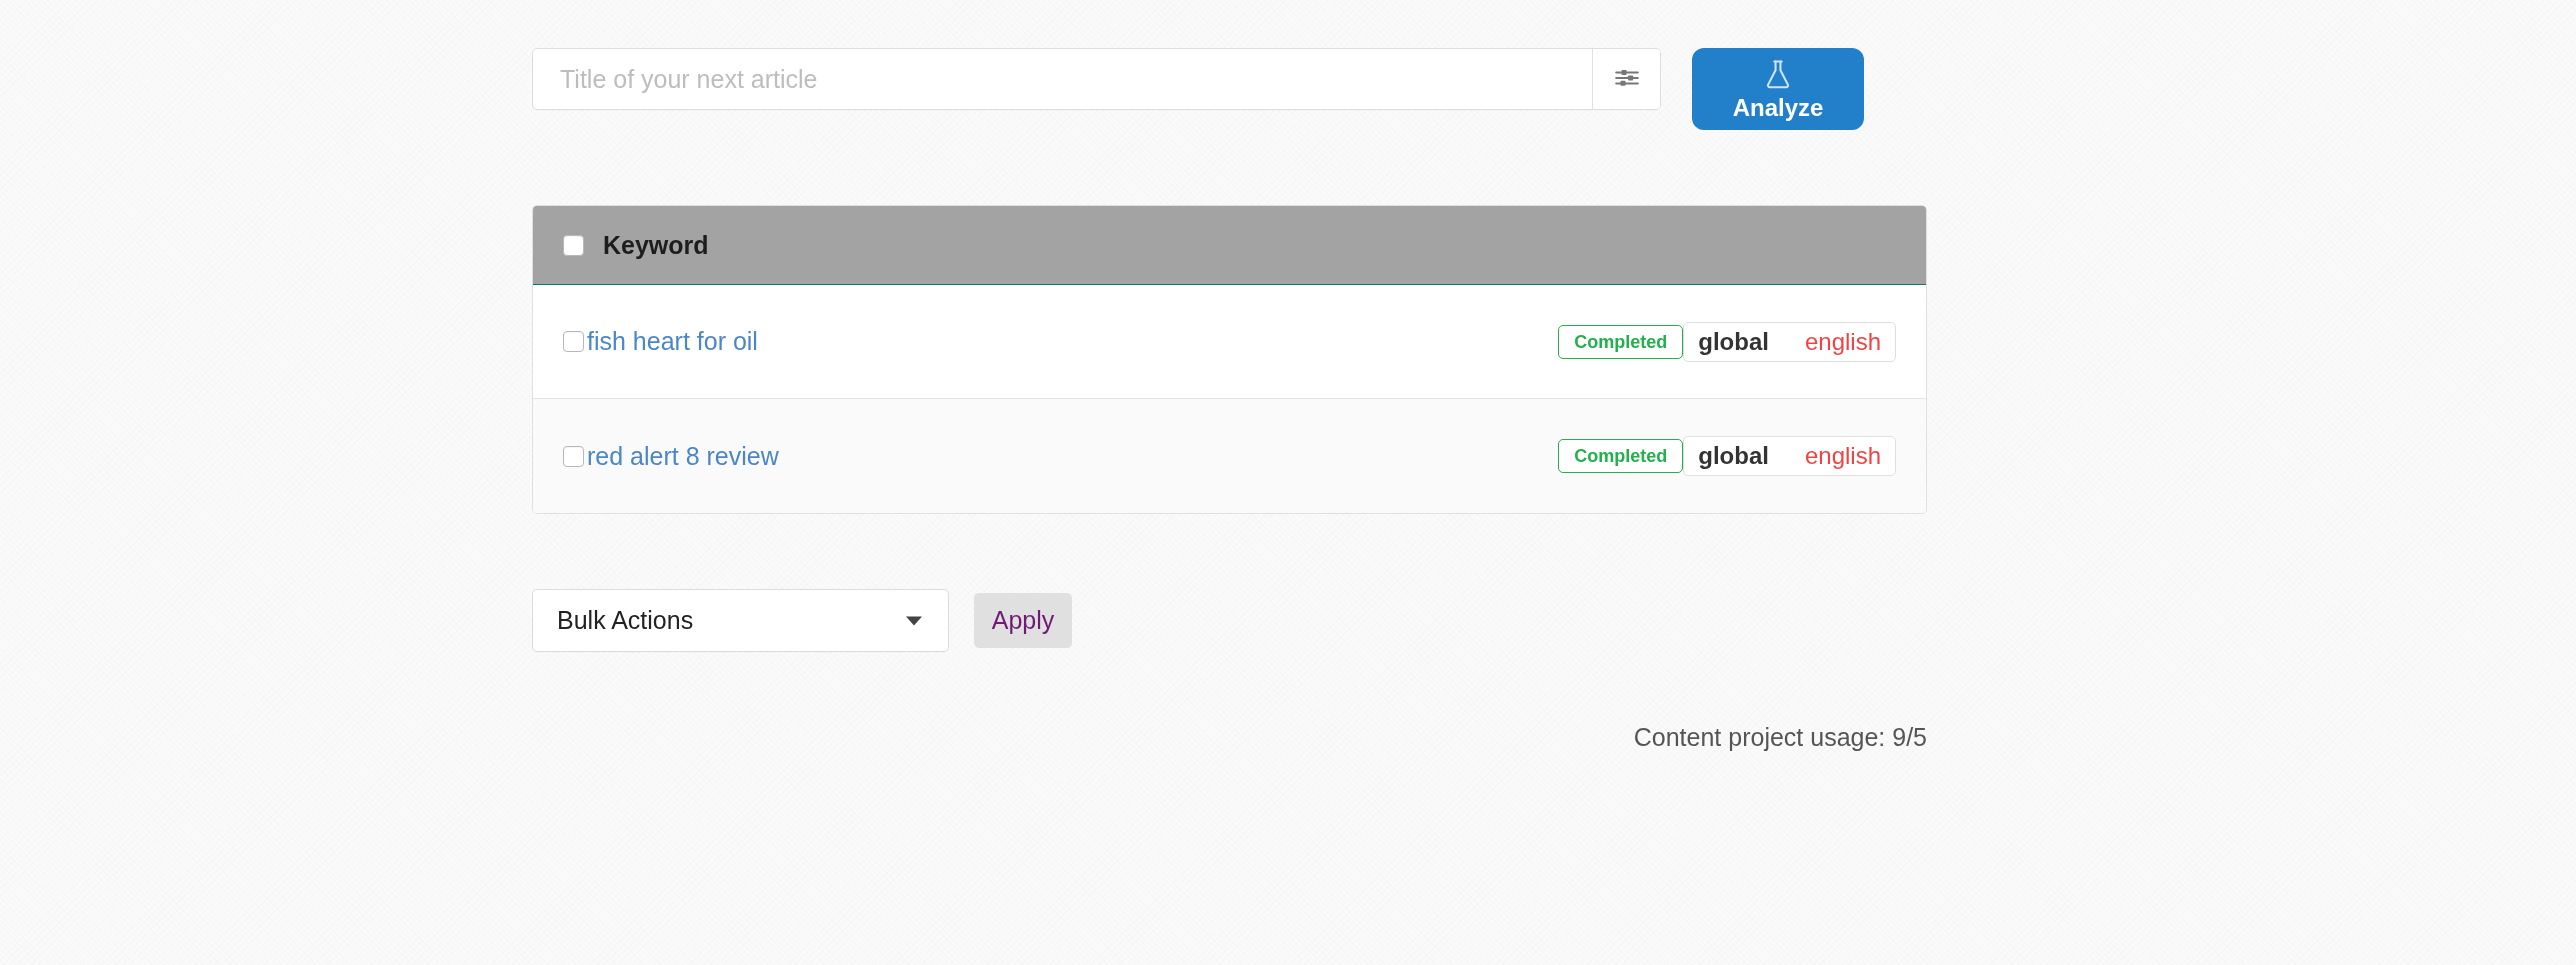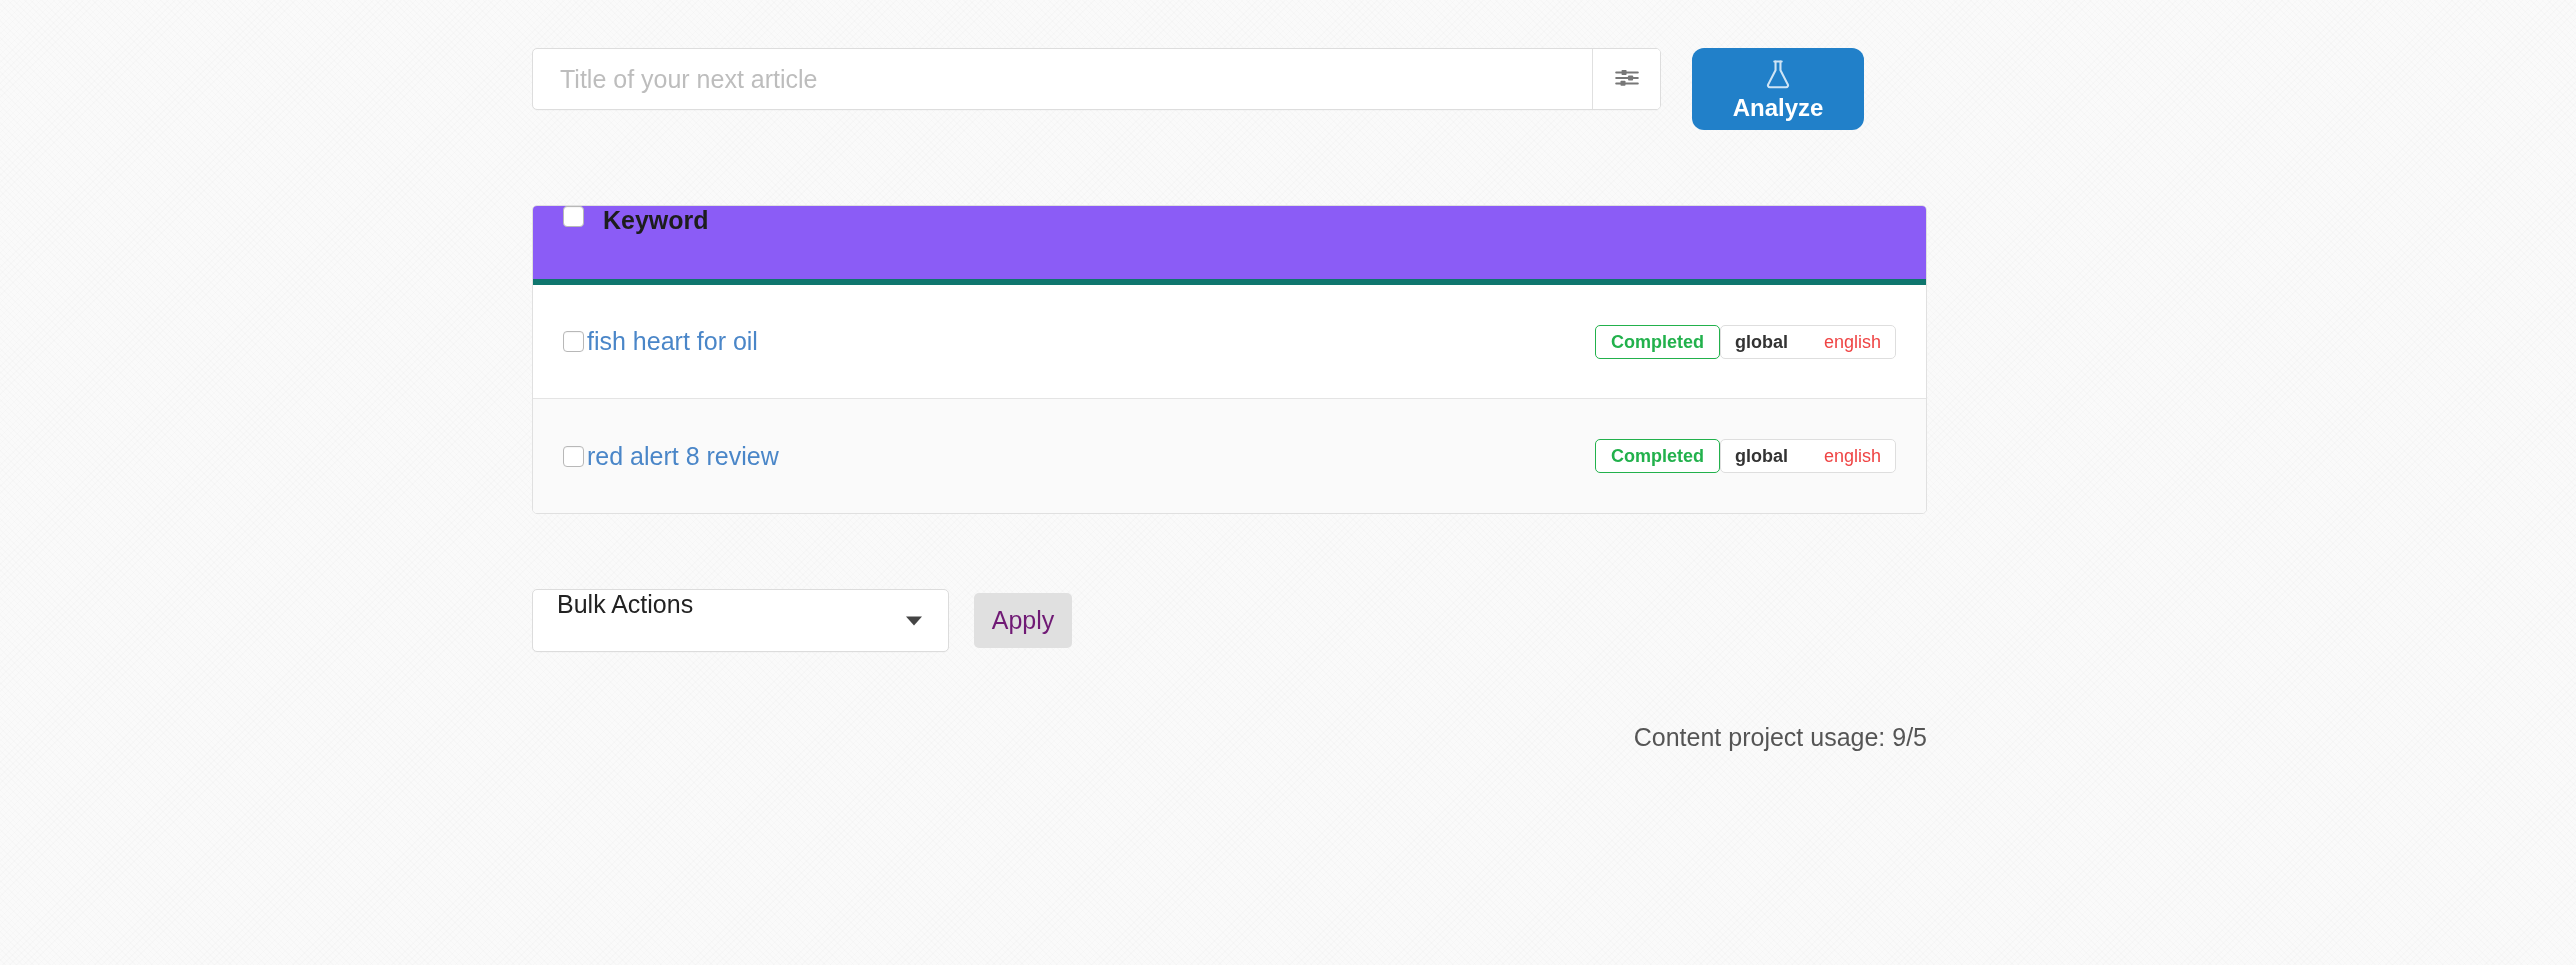--- a/index.html
+++ b/index.html
@@ -106,24 +106,25 @@
     top: 205px;
     width: 1395px;
     background: #ffffff;
     border: 1px solid #e0e0e0;
     border-radius: 5px;
     overflow: hidden;
   }
 
   .kw-header {
     display: flex;
+    align-items: center;
     height: 79px;
     padding: 0 30px;
-    background: #8b5cf6;
-    border-bottom: 6px solid #0f766e;
+    background: #a3a3a3;
+    border-bottom: 1px solid #0f766e;
   }
 
   .kw-row {
     display: flex;
     align-items: center;
     height: 114px;
     padding: 0 30px;
     background: #ffffff;
     border-bottom: 1px solid #e4e4e4;
   }
@@ -178,21 +179,21 @@
     padding: 7px 15px;
     background: #ffffff;
     line-height: 1;
     white-space: nowrap;
   }
 
   .badge-meta {
     border: 1px solid #dedede;
     border-radius: 5px;
     background: #ffffff;
-    font-size: 18px;
+    font-size: 24px;
     padding: 7px 14px;
     display: flex;
     align-items: flex-start;
     gap: 14px;
     line-height: 1;
     white-space: nowrap;
   }
   .badge-meta .loc { color: #333333; font-weight: bold; }
   .badge-meta .lang { color: #ef4444; margin-left: 22px; }
 
@@ -206,20 +207,21 @@
   }
 
   .bulk-select {
     position: relative;
     width: 417px;
     height: 63px;
     background: #ffffff;
     border: 1px solid #dcdcdc;
     border-radius: 5px;
     display: flex;
+    align-items: center;
     padding: 0 24px;
     cursor: pointer;
     box-shadow: 0 1px 1px rgba(0,0,0,0.02);
   }
   .bulk-select-label {
     font-size: 25px;
     color: #222222;
   }
   .caret {
     position: absolute;

